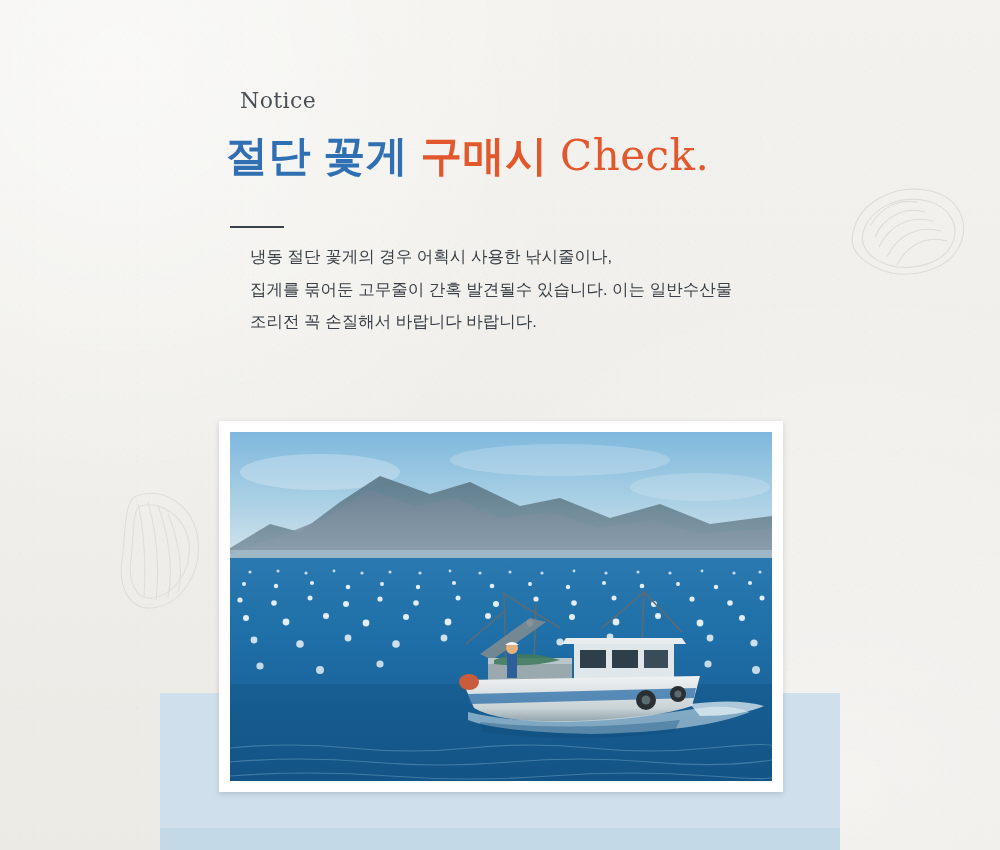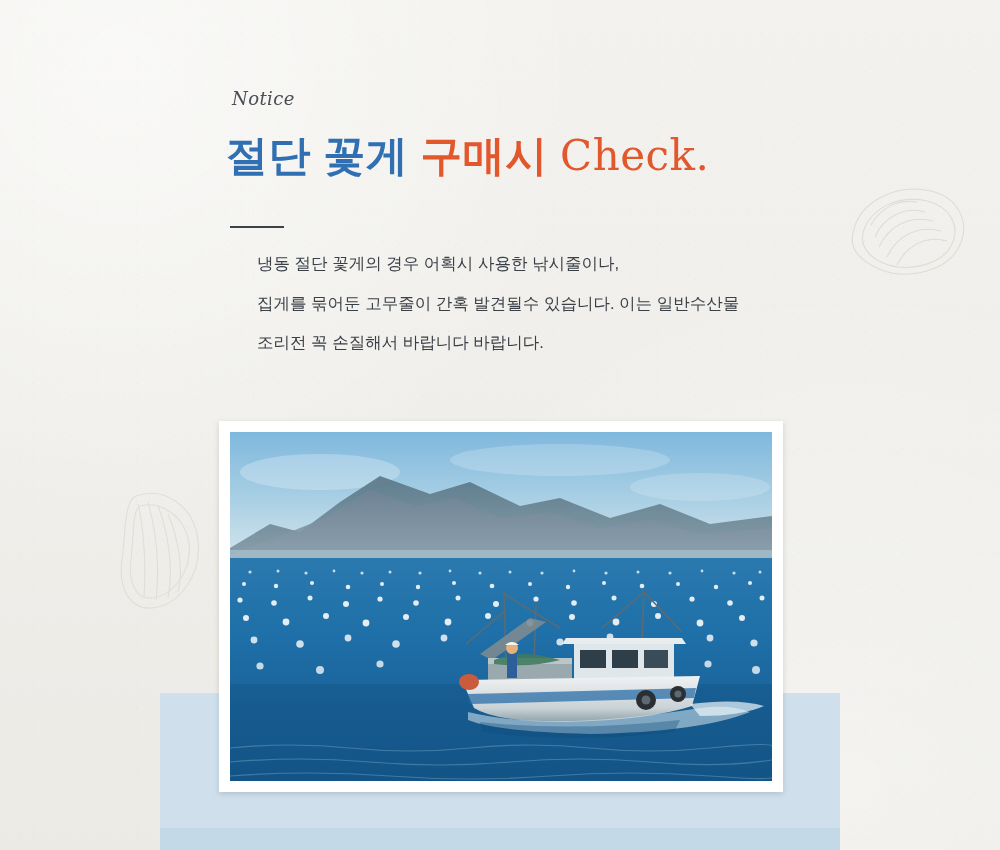--- a/index.html
+++ b/index.html
@@ -65,27 +65,26 @@
 
   
   .content {
     position: absolute;
     left: 0;
     top: 0;
     width: 1000px;
   }
   .eyebrow {
     position: absolute;
-    left: 232px;
+    left: 240px;
     top: 88px;
     font-family: "DejaVu Serif", serif;
-    font-size: 18px;
+    font-size: 22px;
     color: #4a4f56;
     letter-spacing: 0.4px;
-    font-style: italic;
   }
   .headline {
     position: absolute;
     left: 226px;
     top: 128px;
     font-family: "Liberation Sans", sans-serif;
     font-size: 42px;
     font-weight: bold;
     letter-spacing: 0.5px;
     white-space: nowrap;
@@ -110,21 +109,21 @@
 
   .body-copy {
     position: absolute;
     left: 246px;
     top: 238px;
     width: 640px;
     color: #3a4047;
     font-size: 16.5px;
     line-height: 28.5px;
   }
-  .body-copy p { margin: 11px; }
+  .body-copy p { margin: 4px; }
   .body-copy .gap { height: 28px; }
 
   
   .photo-frame {
     position: absolute;
     left: 219px;
     top: 421px;
     width: 564px;
     height: 371px;
     background: #ffffff;

